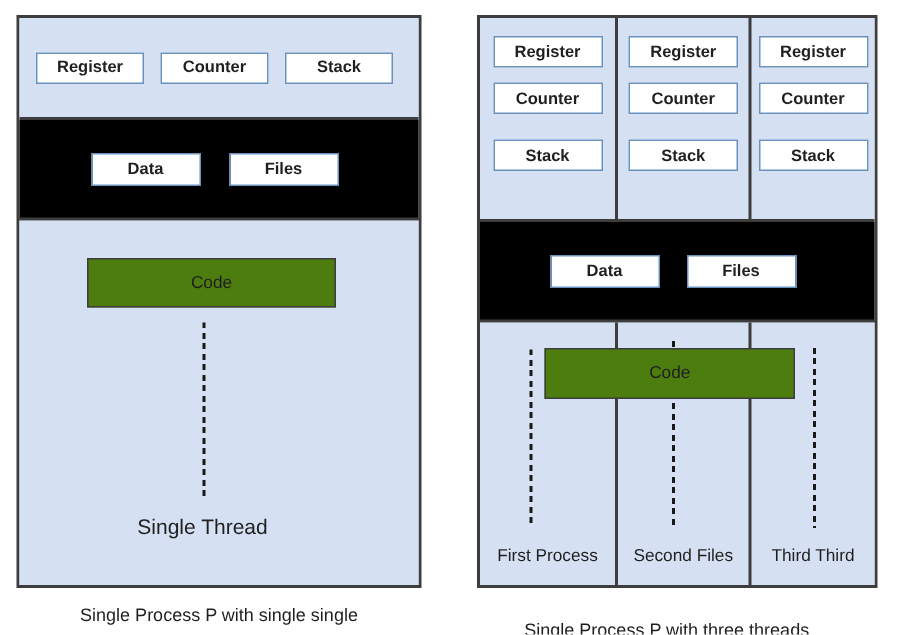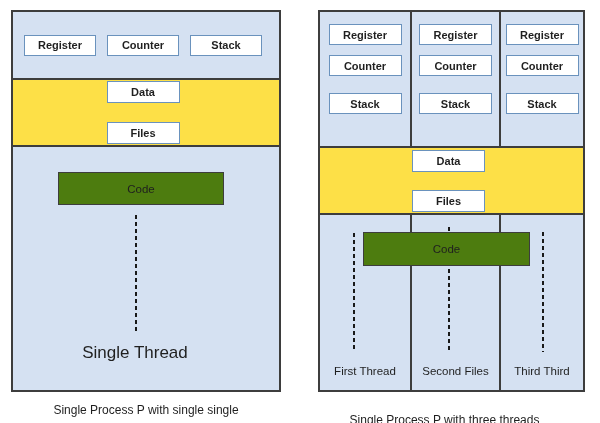--- a/index.html
+++ b/index.html
@@ -23,21 +23,21 @@
     border: 2px solid var(--outer-border);
     display: flex;
     flex-direction: column;
     background: #fff;
   }
   #left-diagram  { left: 11px;  top: 10px; width: 270px; height: 382px; }
   #right-diagram { left: 318px; top: 10px; width: 267px; height: 382px; }
 
   .band { position: relative; }
   .band.blue  { background: var(--band-fill); }
-  .band.white { background: #fde047; flex-direction: column; }
+  .band.white { background: #000000; }
   .sep { border-bottom: 2px solid var(--outer-border); font-weight: bold; }
 
   .box {
     background: #ffffff;
     border: 1.5px solid var(--box-border);
     display: flex; align-items: center; justify-content: center;
     font-size: 11px;
     white-space: nowrap;
   }
 
@@ -74,21 +74,21 @@
     background-image: repeating-linear-gradient(
       to bottom,
       var(--dash-color) 0px, var(--dash-color) 4px,
       transparent 4px, transparent 7px);
   }
   .l-bottom .dash-line { left: 122px; top: 68px; height: 118px; }
 
   .thread-label {
     position: absolute;
     text-align: center;
-    font-size: 17px;
+    font-size: 14px;
     white-space: nowrap;
   }
   .l-bottom .thread-label { left: 0; right: 22px; top: 196px; }
 
   
   .r-top { height: 136px; display: flex; }
   .r-col {
     display: flex; flex-direction: column; align-items: center;
   }
   .col-1 { width: 92px; border-right: 2px solid var(--outer-border); }
@@ -161,21 +161,21 @@
       <div class="box">Stack</div>
     </div>
   </div>
   <div class="band white sep r-mid">
     <div class="box">Data</div>
     <div class="box">Files</div>
   </div>
   <div class="band blue r-bottom">
     <div class="r-col col-1">
       <div class="dash-line d1"></div>
-      <div class="thread-label">First Thread</div>
+      <div class="thread-label">First Process</div>
     </div>
     <div class="r-col col-2">
       <div class="dash-line d2"></div>
       <div class="thread-label">Second Files</div>
     </div>
     <div class="r-col col-3">
       <div class="dash-line d3"></div>
       <div class="thread-label">Third Third</div>
     </div>
     <div class="code-box">Code</div>

